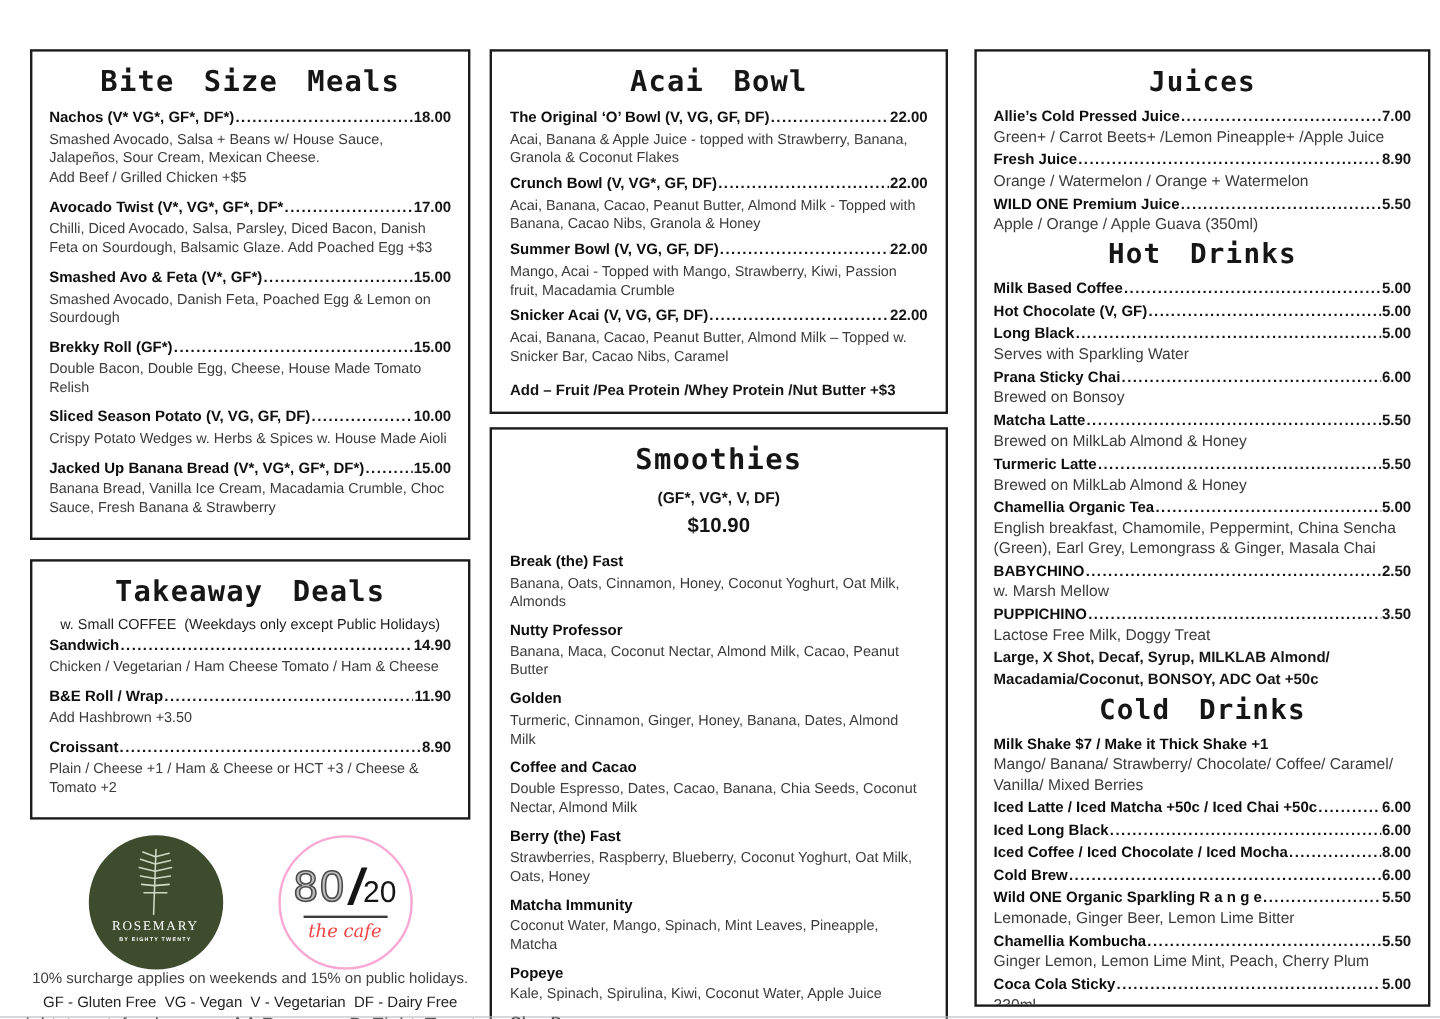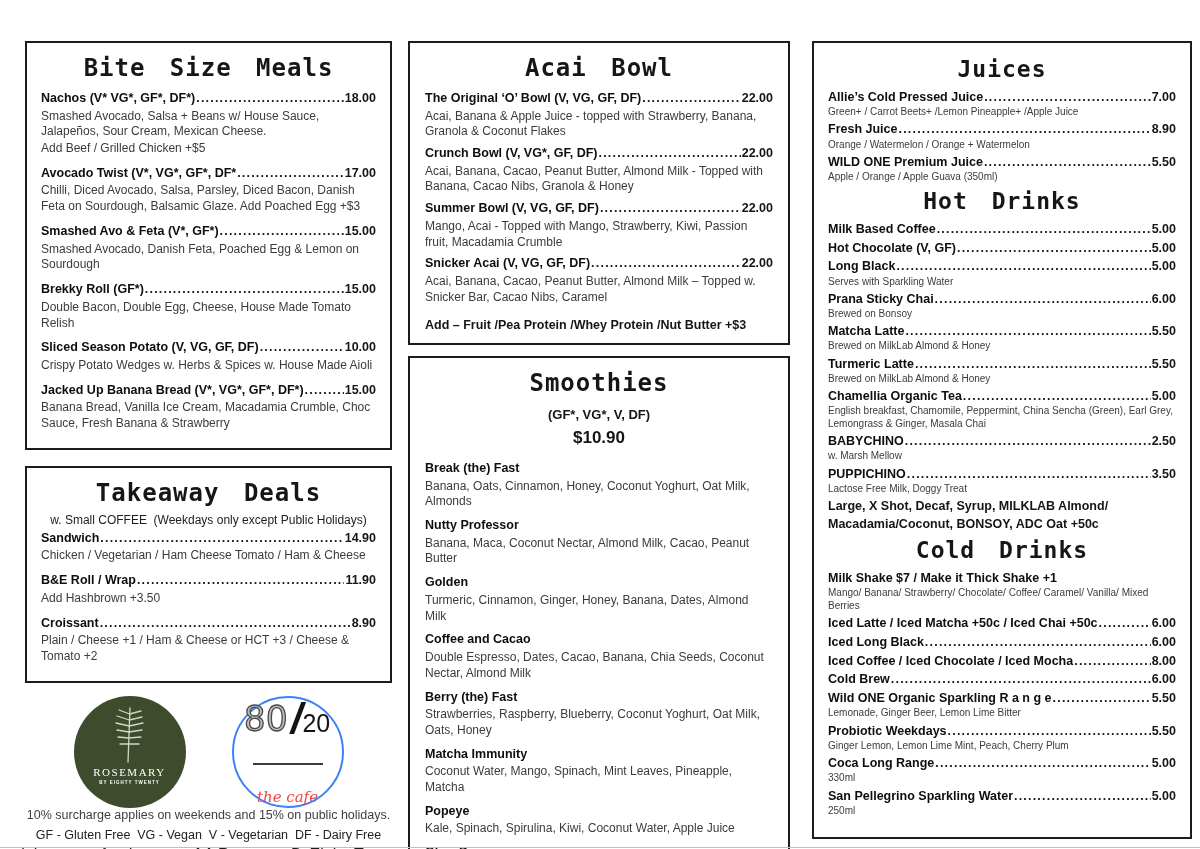--- a/index.html
+++ b/index.html
@@ -32,40 +32,40 @@
   #box-smoothies .item{margin-bottom:7px;}
   .center-sub{font-weight:bold;font-size:13px;text-align:center;margin:2px 0 4px;}
   .center-price{font-weight:bold;font-size:17px;text-align:center;margin:2px 0 12px;}
   .footnote{font-weight:bold;font-size:12.5px;line-height:1.55;}
   #acai-footnote{margin-top:10px;}
 
   
   #box-drinks{height:818px;overflow:hidden;}
   #box-drinks .item{margin-bottom:2.5px;}
   #box-drinks .nm{line-height:1.3;}
-  #box-drinks .desc{font-size:10px;line-height:1.27;}
+  #box-drinks .desc{font-size:13px;line-height:1.27;}
   #box-drinks .menu-title{font-size:23px;margin:4px 0 7px;}
   .note-bold{font-weight:bold;font-size:12.5px;line-height:1.4;margin:2px 0 4px;}
 
   
   #box-takeaway{margin-top:16px;}
   .sub-note{font-size:12px;text-align:center;white-space:pre;margin:-2px 0 3px;color:#1c1c1c;}
 
   
   .logos{display:flex;justify-content:center;gap:46px;margin-top:13px;}
   .logo-green{
     width:112px;height:112px;border-radius:50%;background:#3E4B2D;color:#fff;
     display:flex;flex-direction:column;align-items:center;justify-content:flex-start;
     padding-top:10px;box-sizing:border-box;
   }
   .logo-green .lg-name{font-family:"Liberation Serif",serif;font-size:11px;letter-spacing:1.5px;margin-top:2px;}
   .logo-green .lg-tag{font-size:4.5px;letter-spacing:1px;margin-top:2px;font-weight:bold;}
   .logo-8020{
-    width:112px;height:112px;border-radius:50%;border:2px solid #3b82f6;background:#fff;
-    display:flex;flex-direction:column;align-items:center;justify-content:space-between;box-sizing:border-box;
+    width:112px;height:112px;border-radius:50%;border:2px solid #f9a8d4;background:#fff;
+    display:flex;flex-direction:column;align-items:center;justify-content:center;box-sizing:border-box;
   }
   .l8020-row{display:flex;align-items:center;line-height:1;}
   .n80{font-size:36px;color:#bdbdbd;-webkit-text-stroke:1.3px #4a4a4a;letter-spacing:2px;}
   .slash{font-size:42px;font-weight:bold;font-style:italic;color:#141414;margin:0 0 0 2px;}
   .n20{font-size:25px;font-weight:normal;color:#141414;margin-top:10px;}
   .l8020-rule{width:70px;border-top:2px solid #3d3d3d;margin:3px 0 2px;}
   .cafe{font-family:"DejaVu Serif",serif;font-style:italic;font-size:15px;color:#ef4444;}
 
   
   .foot{margin-top:auto;text-align:center;}
@@ -508,30 +508,30 @@
           <div class="row">
             <span class="nm">Wild ONE Organic Sparkling R a n g e</span>
             <span class="dots"></span>
             <span class="price">5.50</span>
           </div>
           <div class="desc">Lemonade, Ginger Beer, Lemon Lime Bitter</div>
         </div>
 
         <div class="item">
           <div class="row">
-            <span class="nm">Probiotic Weekdays</span>
+            <span class="nm">Chamellia Kombucha</span>
             <span class="dots"></span>
             <span class="price">5.50</span>
           </div>
           <div class="desc">Ginger Lemon, Lemon Lime Mint, Peach, Cherry Plum</div>
         </div>
 
         <div class="item">
           <div class="row">
-            <span class="nm">Coca Long Range</span>
+            <span class="nm">Coca Cola Sticky</span>
             <span class="dots"></span>
             <span class="price">5.00</span>
           </div>
           <div class="desc">330ml</div>
         </div>
 
         <div class="item">
           <div class="row">
             <span class="nm">San Pellegrino Sparkling Water</span>
             <span class="dots"></span>

